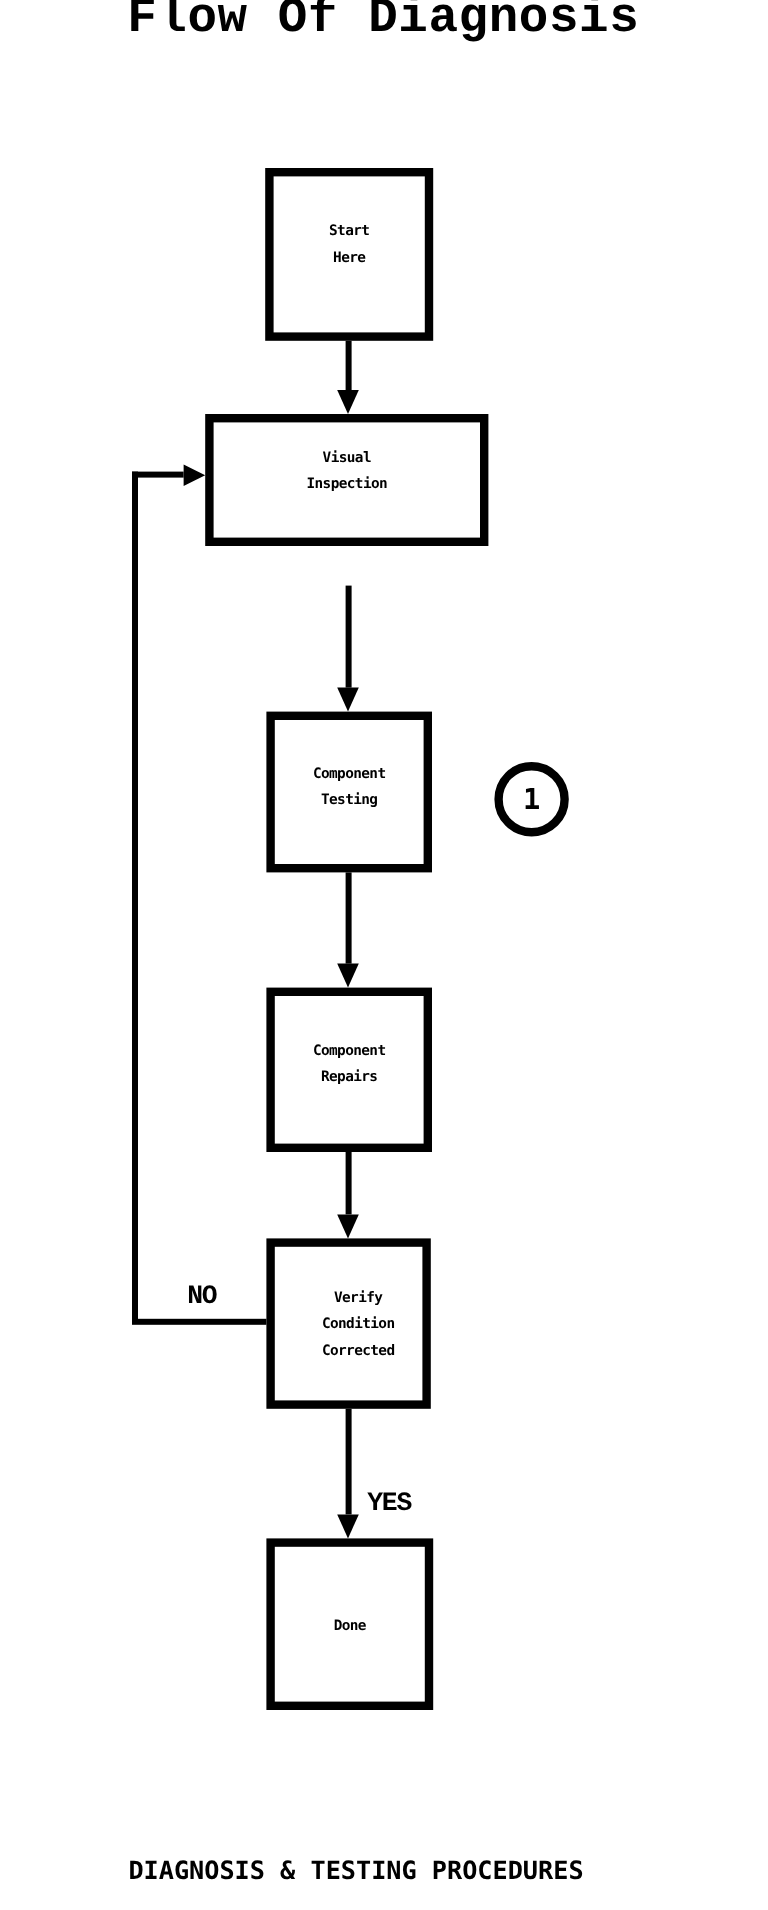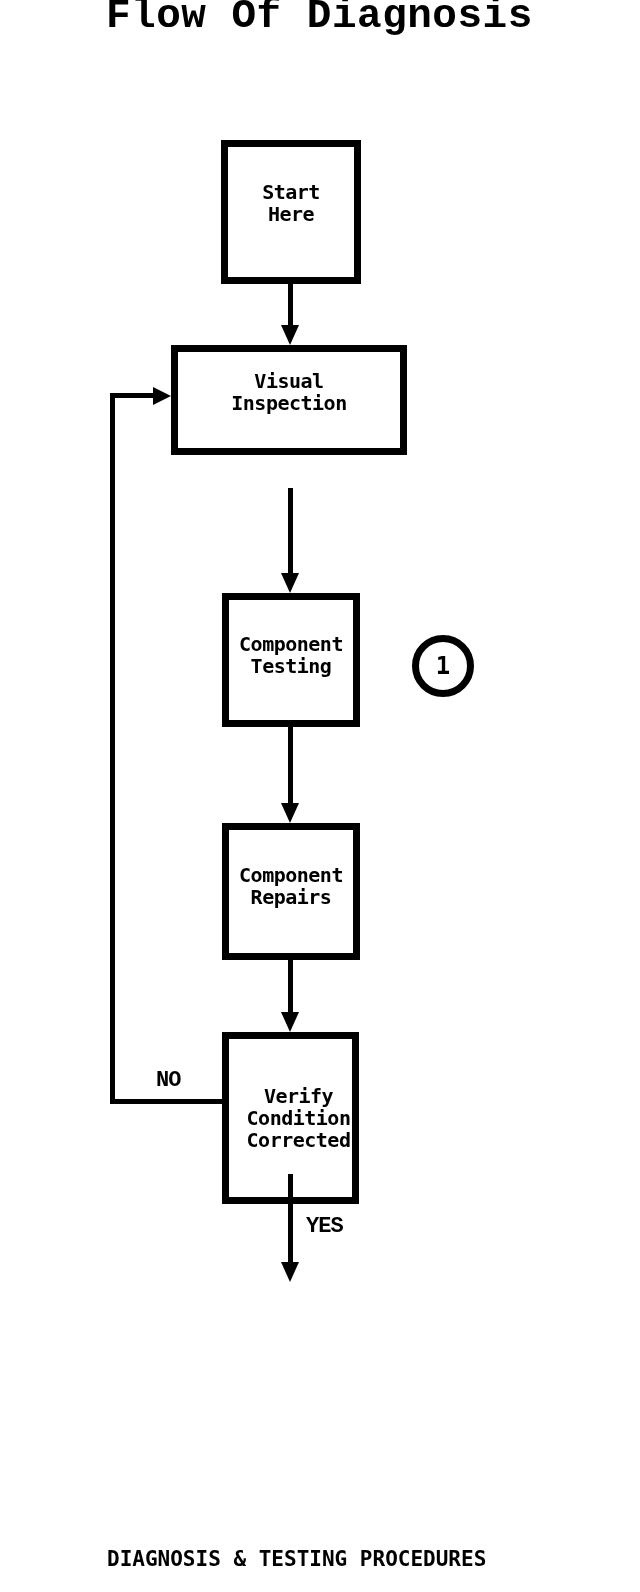--- a/index.html
+++ b/index.html
@@ -31,32 +31,32 @@
     box-sizing: border-box;
     border: 7px solid #000000;
     background: #ffffff;
     display: flex;
     align-items: center;
     justify-content: center;
   }
   .node-label {
     font-family: "DejaVu Sans Mono", monospace;
     font-weight: 700;
-    font-size: 20px;
+    font-size: 12px;
     line-height: 22px;
     text-align: center;
     white-space: pre-line;
     letter-spacing: -0.5px;
     color: #000000;
   }
   #node-start   { left: 177px; top: 140px;  width: 140px; height: 144px; padding-bottom: 18px; }
   #node-visual  { left: 127px; top: 345px;  width: 236px; height: 110px; padding-bottom: 16px; }
   #node-testing { left: 178px; top: 593px;  width: 138px; height: 134px; padding-bottom: 10px; }
   #node-repairs { left: 178px; top: 823px;  width: 138px; height: 137px; padding-bottom: 12px; }
-  #node-verify  { left: 178px; top: 1032px; width: 137px; height: 172px; padding-left: 16px; }
+  #node-verify  { left: 178px; top: 1032px; width: 137px; height: 142px; padding-left: 16px; }
   #node-done    { left: 178px; top: 1282px; width: 139px; height: 143px; }
 
   .vline { position: absolute; width: 5px; background: #000000; }
   .hline { position: absolute; height: 5px; background: #000000; }
   .arrow-down {
     position: absolute; width: 0; height: 0;
     border-left: 9px solid transparent;
     border-right: 9px solid transparent;
     border-top: 20px solid #000000;
   }
@@ -86,21 +86,21 @@
   .edge-label {
     position: absolute;
     font-family: Liberation Mono, monospace;
     font-weight: 700;
     font-size: 22px;
     line-height: 24px;
     letter-spacing: -1px;
     color: #000000;
   }
   #label-no  { left: 112px; top: 1069px; }
-  #label-yes { left: 262px; top: 1215px; }
+  #label-yes { left: 262px; top: 1241px; }
 
   .callout {
     position: absolute;
     left: 368px; top: 635px;
     width: 62px; height: 62px;
     box-sizing: border-box;
     border: 7px solid #000000;
     border-radius: 50%;
     background: #ffffff;
     display: flex;
@@ -151,20 +151,23 @@
     <div class="node-label">Component
 Repairs</div>
   </div>
 
   <div class="node" id="node-verify">
     <div class="node-label">Verify
 Condition
 Corrected</div>
   </div>
 
+  <div class="node" id="node-done">
+    <div class="node-label">Done</div>
+  </div>
 
   <div class="vline" id="v-start-visual"></div>
   <div class="arrow-down" id="h-start-visual"></div>
 
   <div class="vline" id="v-visual-testing"></div>
   <div class="arrow-down" id="h-visual-testing"></div>
 
   <div class="vline" id="v-testing-repairs"></div>
   <div class="arrow-down" id="h-testing-repairs"></div>
 

